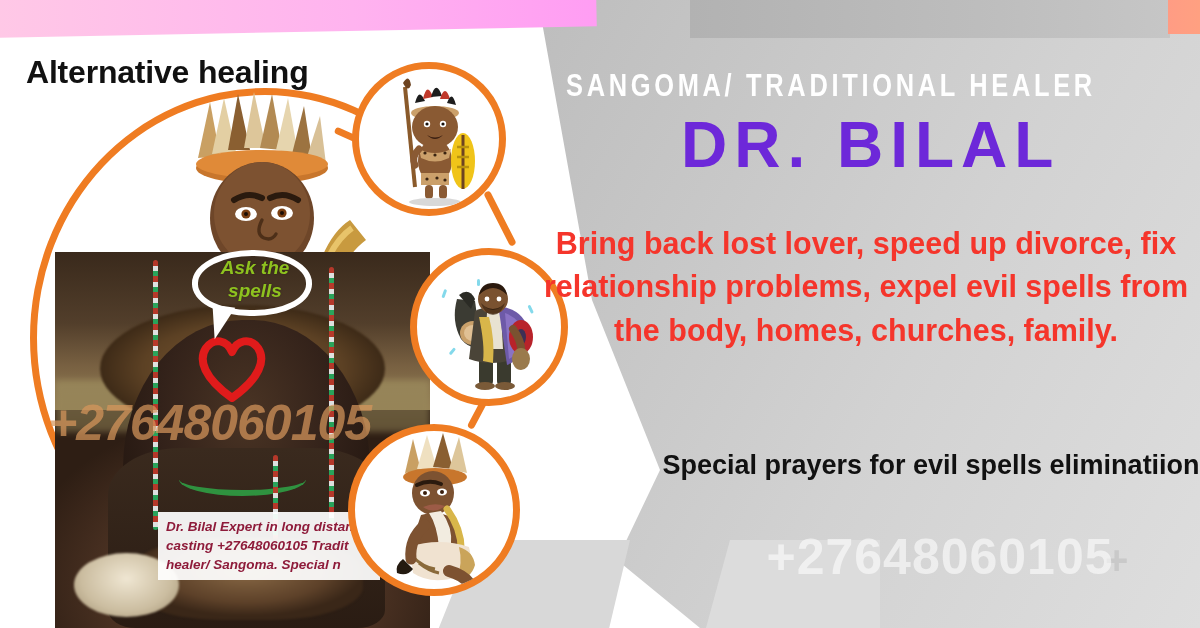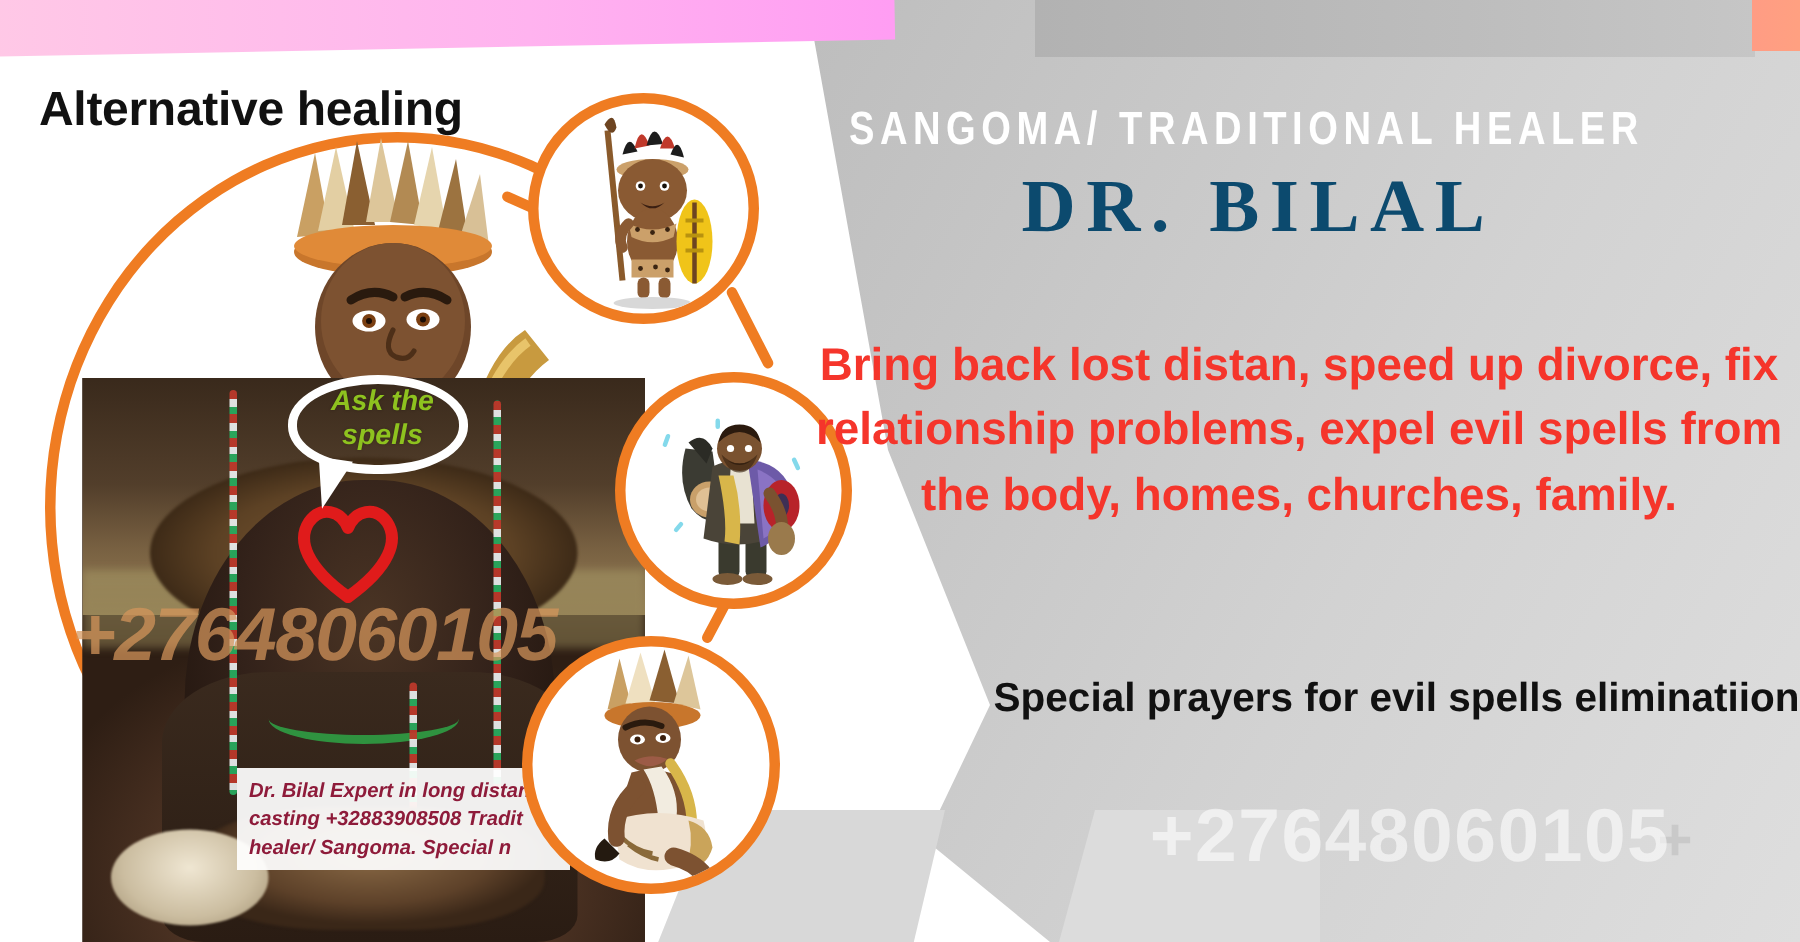--- a/index.html
+++ b/index.html
@@ -210,22 +210,22 @@
   
   .kicker {
     position:absolute; left:566px; top:68px; width:620px;
     color:#ffffff; font-size:31px; font-weight:700;
     letter-spacing:4.5px; white-space:nowrap;
     transform:scaleX(0.82); transform-origin:left center;
     font-family:"Liberation Sans", sans-serif;
   }
   .bigname {
     position:absolute; left:681px; top:108px; width:520px;
-    color:#0c4a6e; font-size:50px; font-weight:700;
-    letter-spacing:7px; white-space:nowrap;font-family:Liberation Serif, serif;
+    color:#6d28d9; font-size:64px; font-weight:700;
+    letter-spacing:7px; white-space:nowrap;
   }
   .redblock {
     position:absolute; left:540px; top:222px; width:652px;
     color:#f5352b; font-size:30.5px; font-weight:700;
     line-height:1.42; text-align:center;
   }
   .blackblock {
     position:absolute; left:648px; top:446px; width:566px;
     color:#111111; font-size:27px; font-weight:700;
     line-height:1.42; text-align:center;
@@ -322,21 +322,21 @@
   </div>
 
   <div class="bubble-tail"></div>
   <div class="bubble"></div>
   <div class="bubble-text">Ask the spells</div>
 
   <div class="photo-watermark">+27648060105</div>
 
   <div class="caption">
     <p>Dr. Bilal Expert in long distan</p>
-    <p>casting +32883908508 Tradit</p>
+    <p>casting +27648060105 Tradit</p>
     <p>healer/ Sangoma. Special n</p>
   </div>
 
   <div class="circ c1">
     <svg width="140" height="140" viewBox="0 0 140 140">
 
       <line x1="46" y1="18" x2="56" y2="118" stroke="#8a5a2b" stroke-width="4"></line>
       <path d="M44 14 q6 -10 8 2 q-3 8 -8 -2 Z" fill="#6d4421"></path>
 
       <path d="M56 34 q4 -16 10 -2 Z" fill="#1d1d1d"></path>
@@ -459,19 +459,19 @@
       <path d="M48 128 q-8 6 -6 14 q10 4 16 -4 Z" fill="#241a10"></path>
 
       <path d="M94 140 q14 4 20 12" stroke="#7d5231" stroke-width="12" fill="none" stroke-linecap="round"></path>
     </svg>
   </div>
 
   <div class="kicker">SANGOMA/ TRADITIONAL HEALER</div>
 
   <div class="bigname">DR. BILAL</div>
 
-  <div class="redblock">Bring back lost distan, speed up divorce, fix relationship problems, expel evil spells from the body, homes, churches, family.</div>
+  <div class="redblock">Bring back lost lover, speed up divorce, fix relationship problems, expel evil spells from the body, homes, churches, family.</div>
 
   <div class="blackblock">Special prayers for  evil spells eliminatiion</div>
 
   <div class="ghostphone">+27648060105</div>
 
 </div>
 
 </body></html>

